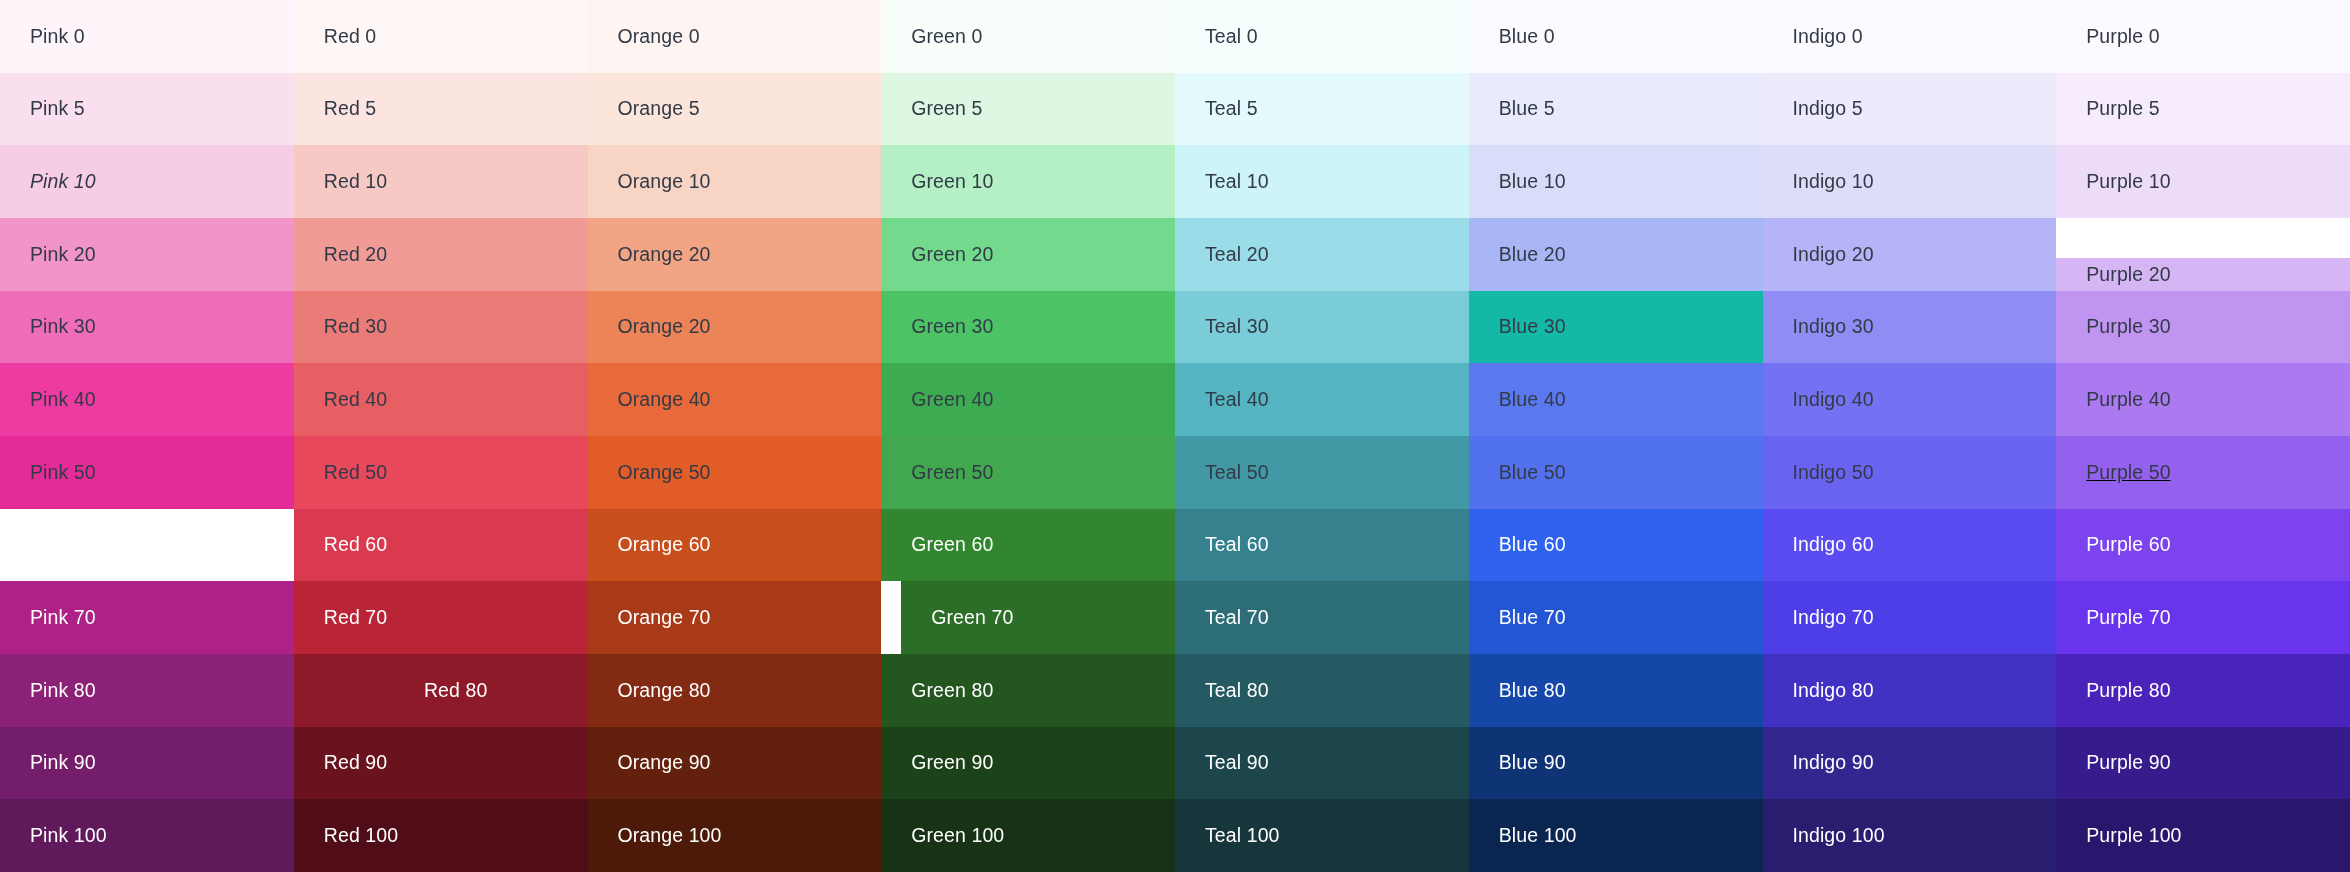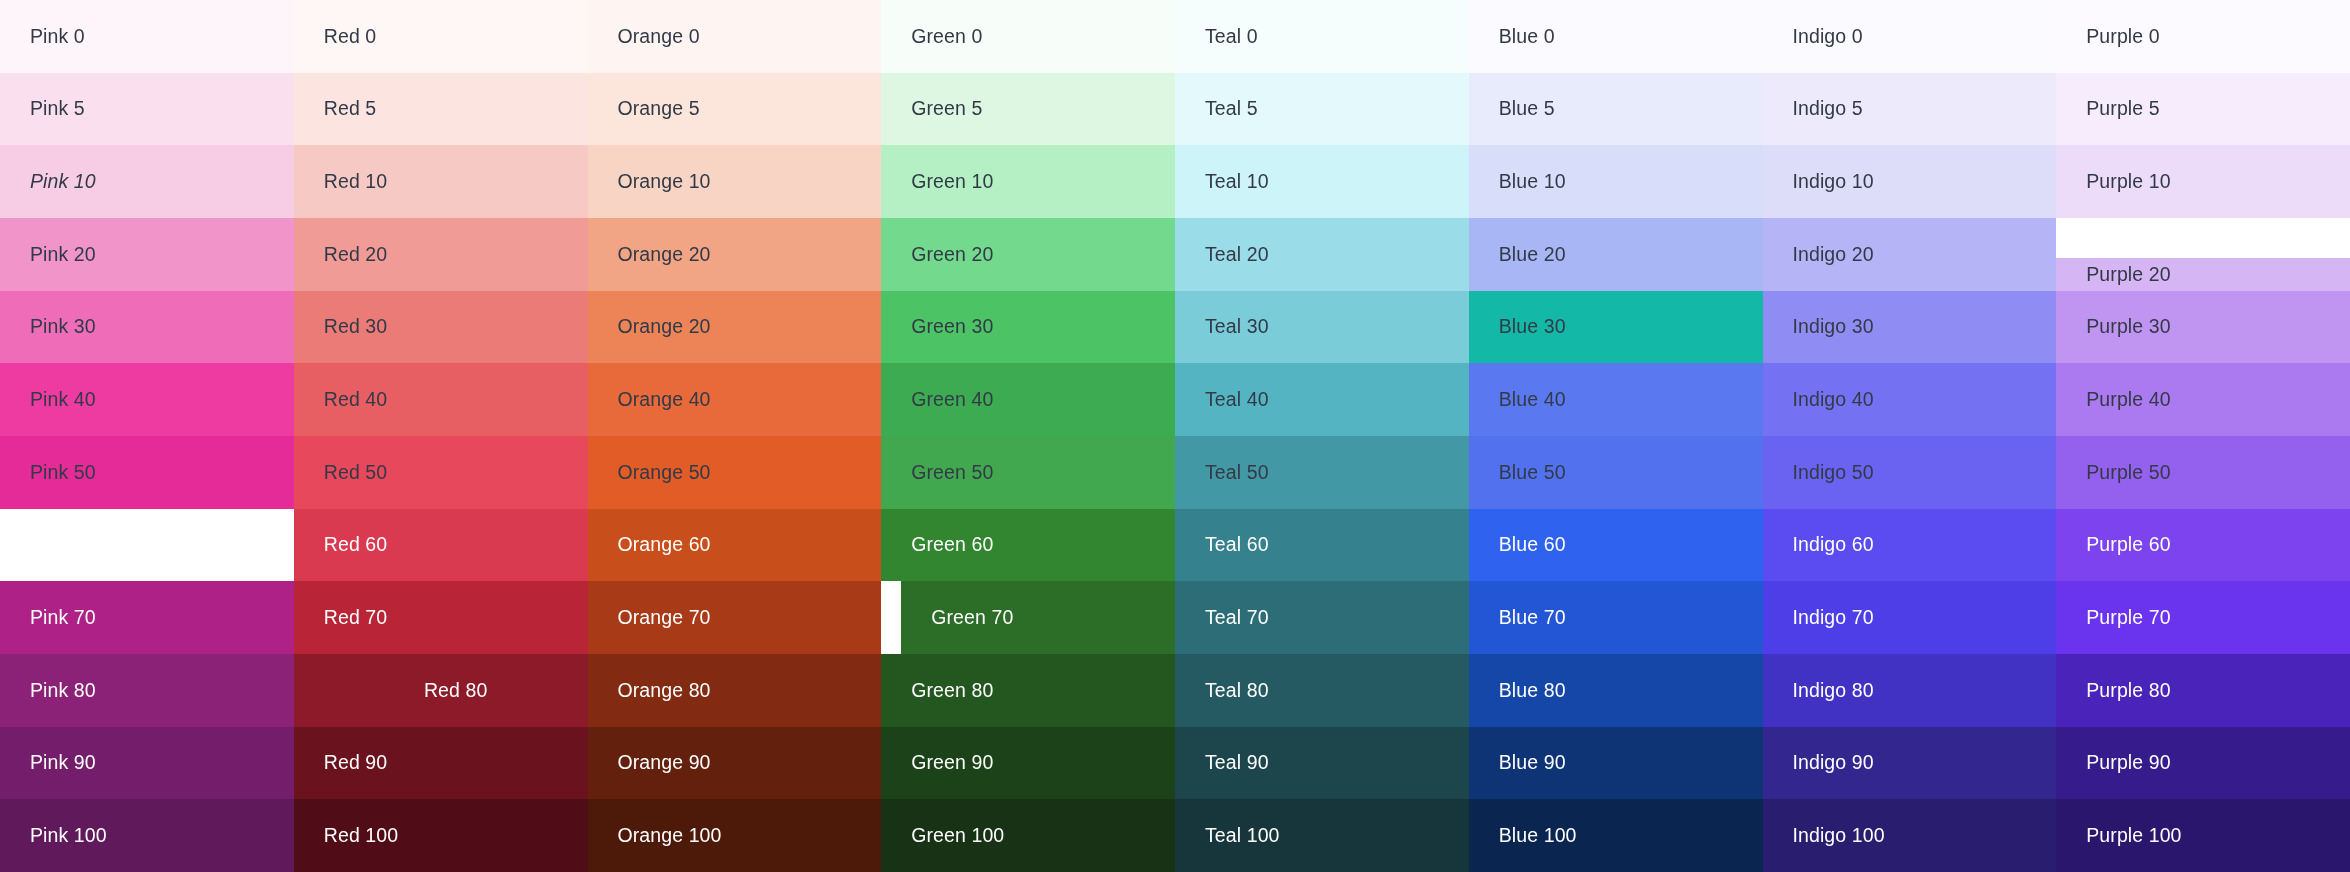--- a/index.html
+++ b/index.html
@@ -325,21 +325,21 @@
       </div>
       <div class="swatch" style="background-color: rgb(214, 181, 245); margin-top: 40px;">
         <span class="swatch-label tone-dark">Purple 20</span>
       </div>
       <div class="swatch" style="background-color: rgb(192, 149, 242);">
         <span class="swatch-label tone-dark">Purple 30</span>
       </div>
       <div class="swatch" style="background-color: rgb(171, 121, 240);">
         <span class="swatch-label tone-dark">Purple 40</span>
       </div>
-      <div class="swatch" style="background-color: rgb(148, 96, 238);">
+      <div class="swatch" style="background-color: rgb(148, 96, 238); text-decoration: underline;">
         <span class="swatch-label tone-dark">Purple 50</span>
       </div>
       <div class="swatch" style="background-color: rgb(124, 67, 238);">
         <span class="swatch-label tone-light">Purple 60</span>
       </div>
       <div class="swatch" style="background-color: rgb(106, 51, 238);">
         <span class="swatch-label tone-light">Purple 70</span>
       </div>
       <div class="swatch" style="background-color: rgb(74, 35, 187);">
         <span class="swatch-label tone-light">Purple 80</span>

